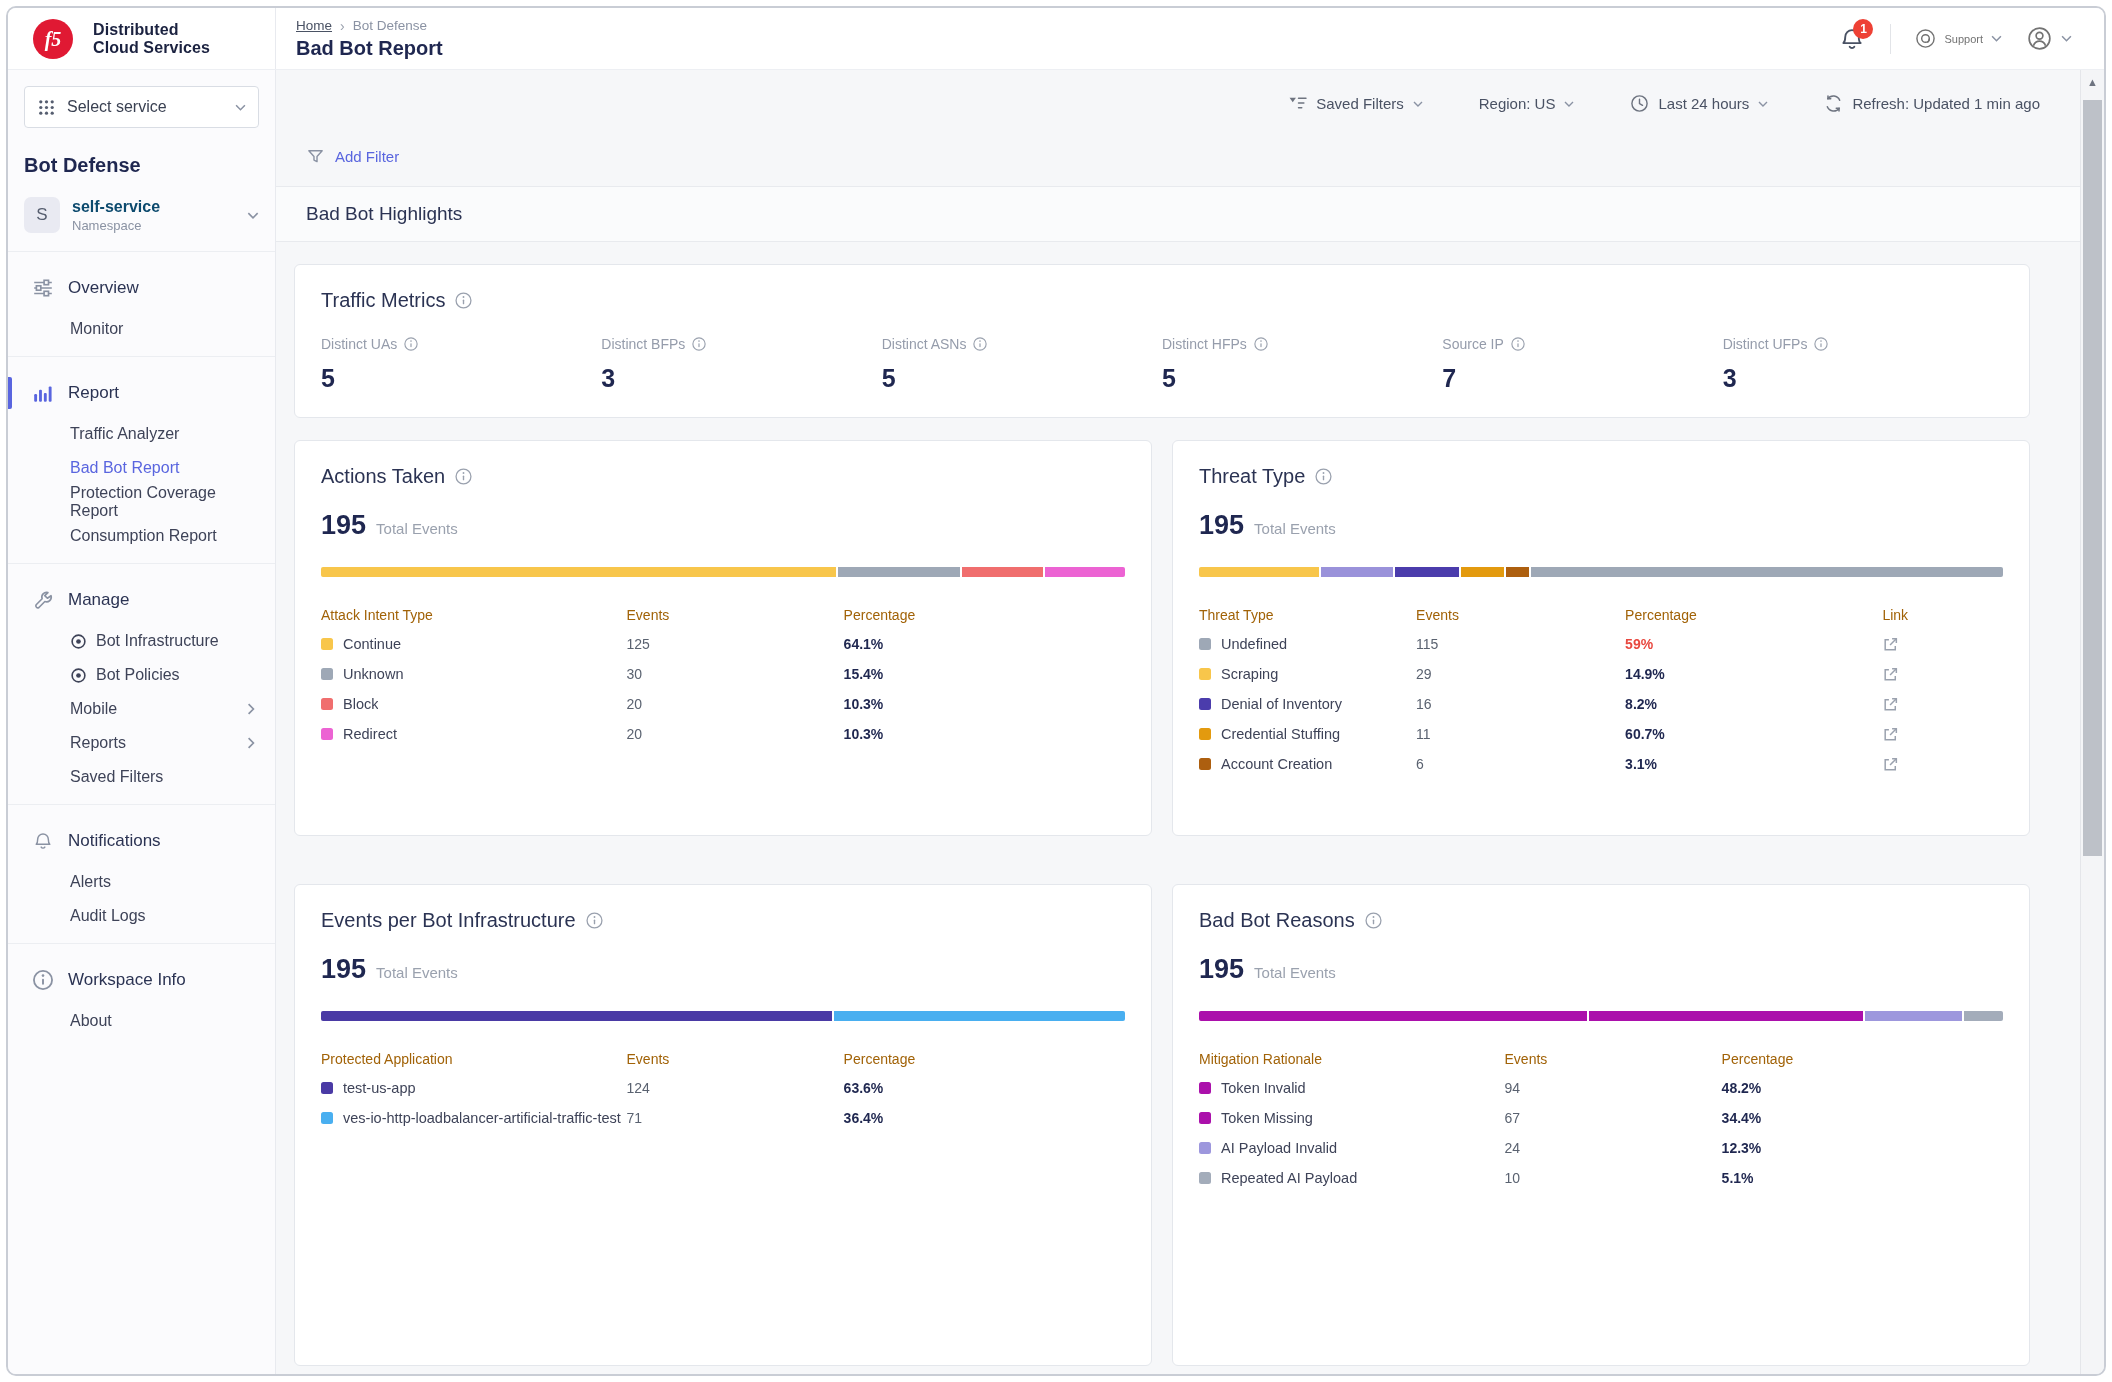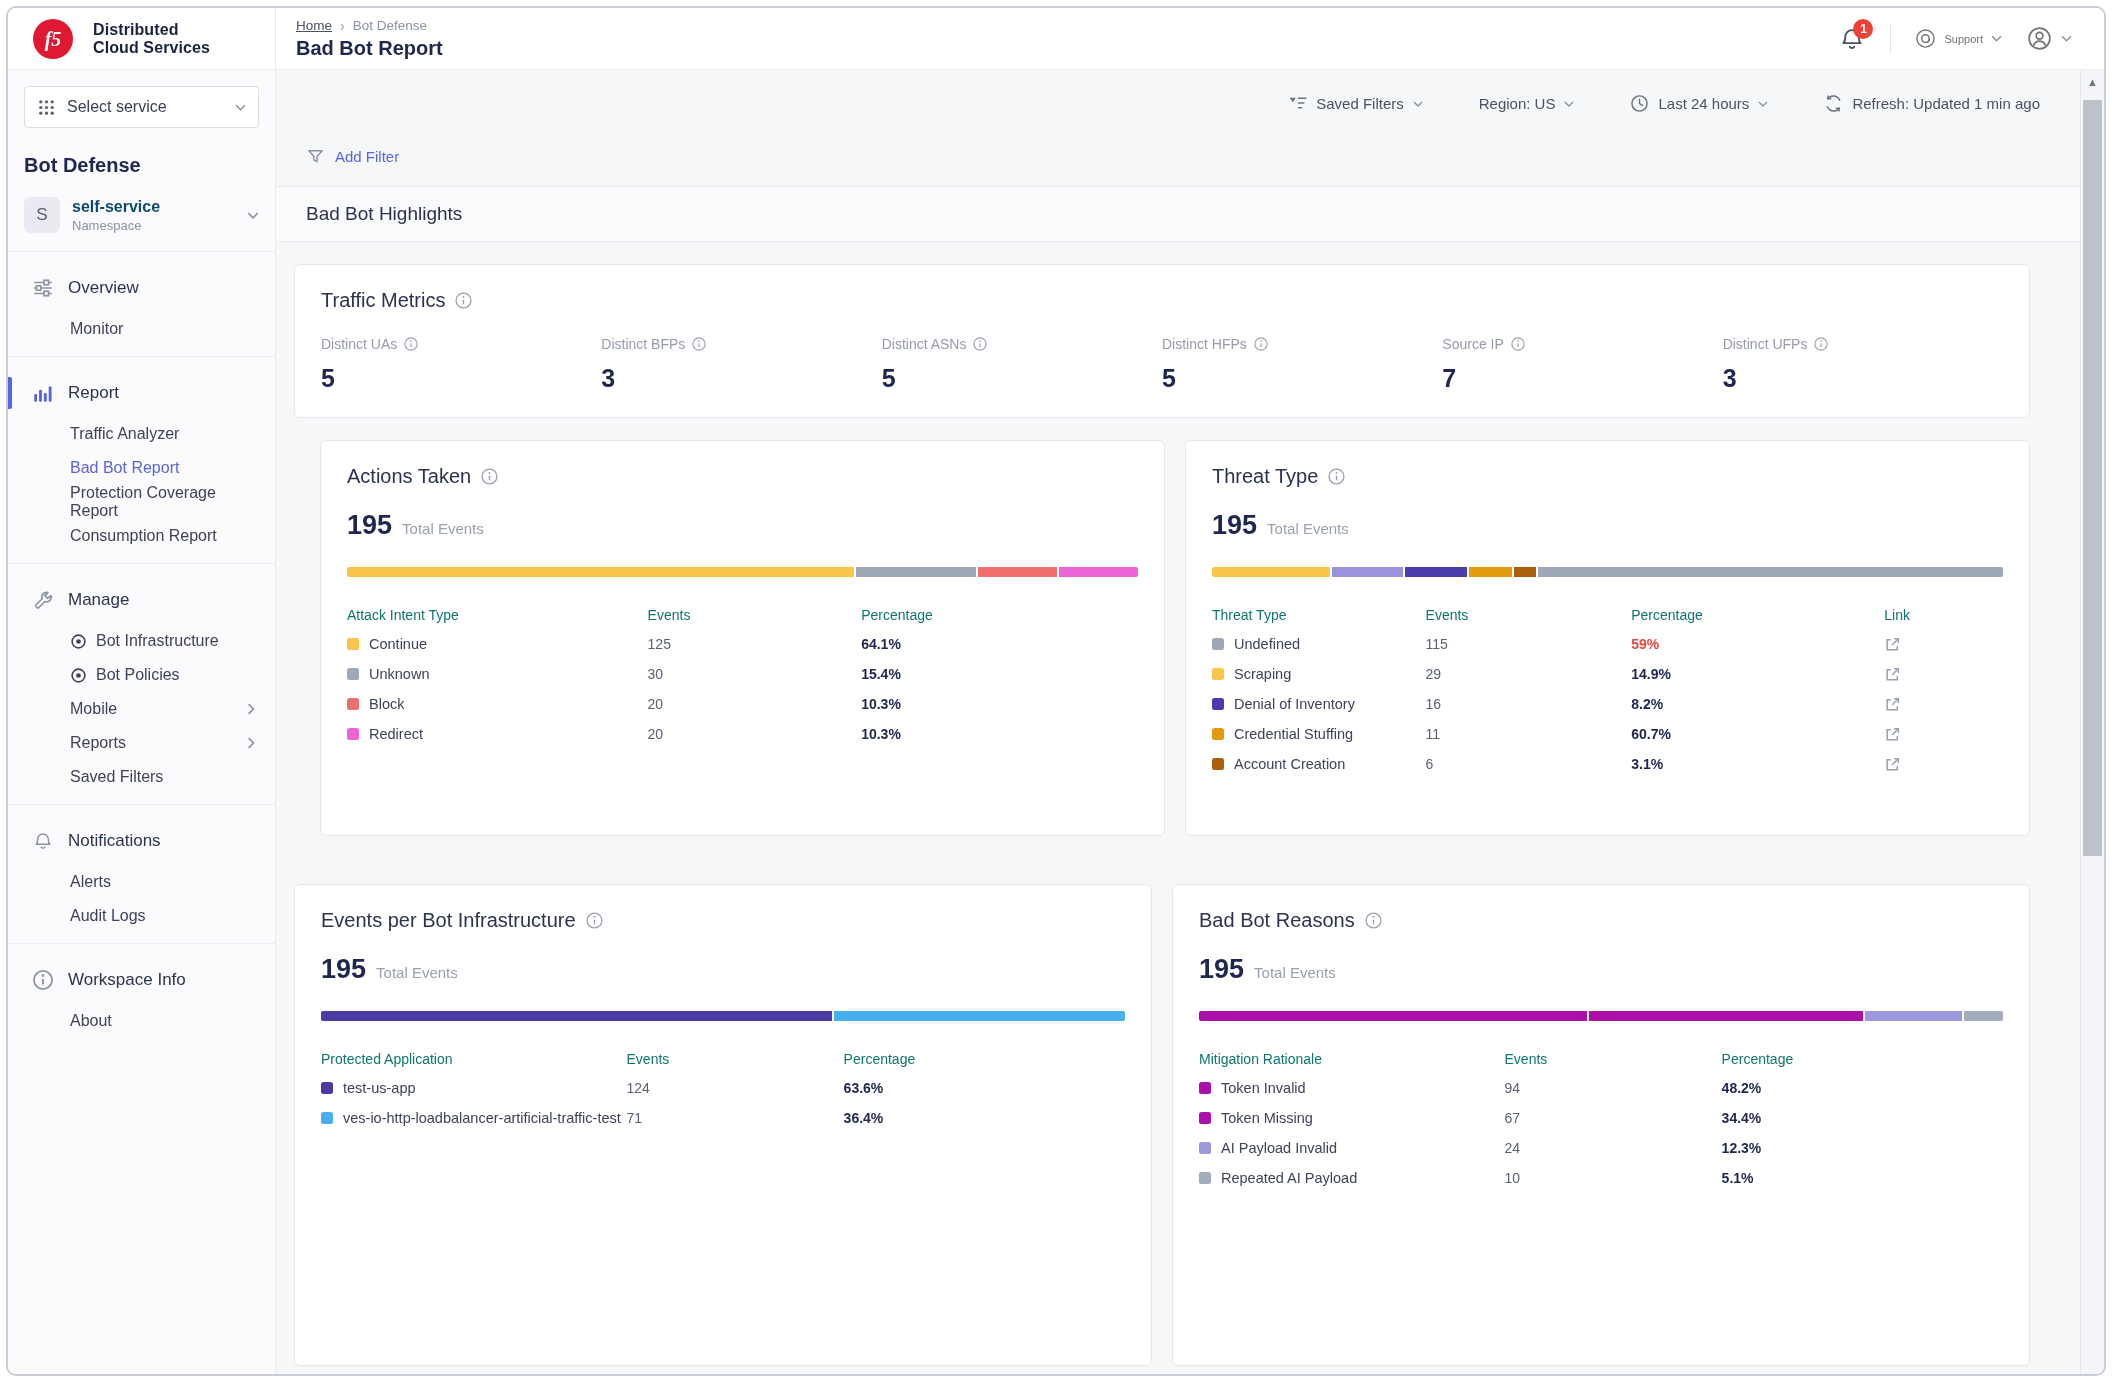--- a/index.html
+++ b/index.html
@@ -64,21 +64,21 @@
   .add-filter { display:flex; align-items:center; gap:10px; font-size:15px; color:var(--accent); cursor:pointer; }
   .add-filter .fico { width:19px; height:19px; color:#8A92A3; }
   .h-div { height:1px; background:#E8EAEE; margin-top:20px; }
   .section-band { background:#FAFBFC; border-bottom:1px solid #E8EAEE; padding:16px 30px; }
   .section-title { font-size:19px; color:var(--heading); }
 
   .cards { flex:1; padding:22px 50px 8px 18px; display:flex; flex-direction:column; gap:22px; overflow:hidden; }
   .card { background:#fff; border:1px solid #E4E7EC; border-radius:6px; padding:24px 26px; }
   .card-row { display:flex; gap:20px; }
   .card-row .card { flex:1; min-width:0; }
-  .row-charts { height:511px;margin-left:26px; }
+  .row-charts { height:511px; }
   .row-charts .card { height:396px; }
   .row-bottom .card { height:482px; }
 
   .card-title-row { display:flex; align-items:center; gap:10px; }
   .card-title { font-size:20px; color:var(--heading); }
   .info-ico { width:17px; height:17px; color:#9AA1AE; cursor:pointer; }
   .info-ico.sm { width:14px; height:14px; }
 
   
   .metrics-row { display:flex; margin-top:24px; }
@@ -91,21 +91,21 @@
   .total-num { font-size:27px; font-weight:bold; color:var(--navy); }
   .total-label { font-size:15px; color:#9AA1AE; }
   .bar { margin-top:26px; height:10px; border-radius:2px; overflow:hidden; display:flex; }
   .bar .seg { height:100%; }
   .bar .seg + .seg { border-left:2px solid #fff; }
 
   .tbl { margin-top:24px; }
   .thead, .trow { display:grid; align-items:center; }
   .cols-3 { grid-template-columns:38% 27% 35%; }
   .cols-4 { grid-template-columns:27% 26% 32% 15%; }
-  .thead { height:28px; font-size:14px; color:#0f766e; }
+  .thead { height:28px; font-size:14px; color:#a16207; }
   .trow { height:30px; font-size:14.5px; color:#3E4358; }
   .lcell { display:flex; align-items:center; gap:10px; min-width:0; }
   .swatch { width:12px; height:12px; border-radius:2.5px; flex:0 0 12px; }
   .ev { font-size:14px; color:#5A6270; }
   .pct { font-size:14px; font-weight:bold; color:var(--navy); }
   .linkcell { color:#9AA1AE; }
   .ext-ico { width:17px; height:17px; cursor:pointer; }
   .lbl-txt { white-space:nowrap; overflow:hidden; text-overflow:ellipsis; }
 
   

